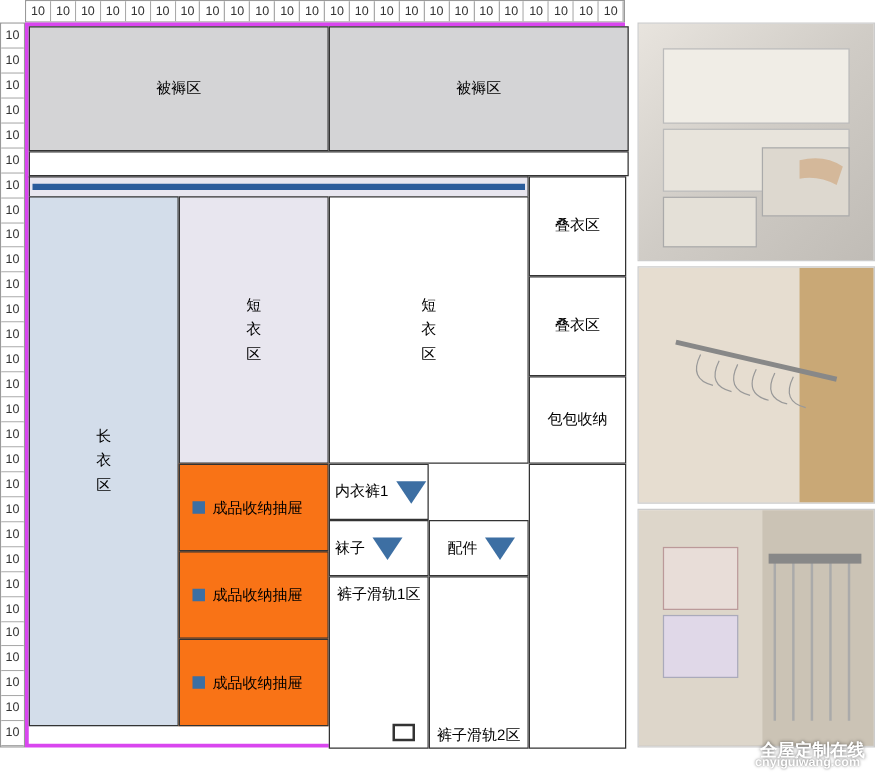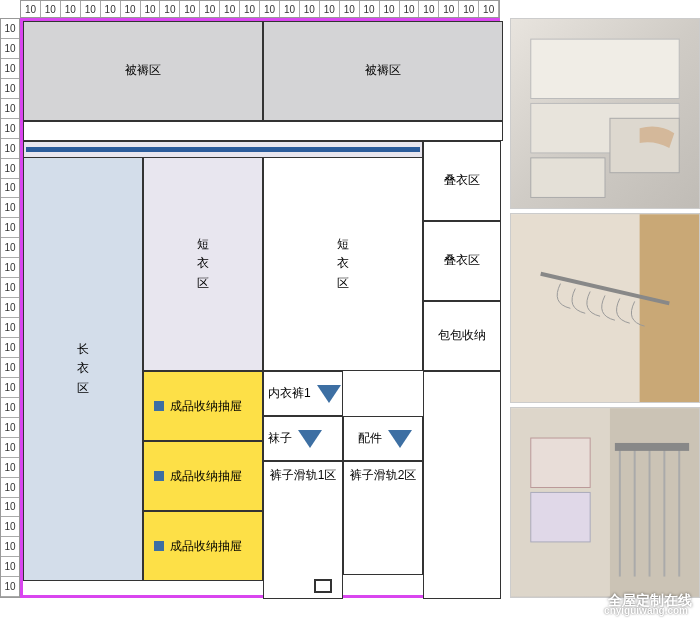--- a/index.html
+++ b/index.html
@@ -12,21 +12,21 @@
 .zone{position:absolute;border:1px solid #333;display:flex;align-items:center;justify-content:center;text-align:center;line-height:1.6}
 .zone.vtext{flex-direction:column}
 .bg-gray{background:#d4d4d6}
 .bg-lav{background:#e8e6ef}
 .bg-blue{background:#d3ddea}
 .bg-white{background:#fff}
 .rail{position:absolute;height:5px;background:#2b5c9b;left:2px;right:2px}
 .tri{width:0;height:0;border-left:12px solid transparent;border-right:12px solid transparent;border-top:18px solid #3d6fa3;display:inline-block;margin-left:6px;vertical-align:middle}
 .sq{width:10px;height:10px;background:#3d6fa3;display:inline-block;margin-right:6px;vertical-align:middle}
 .lbl{display:inline-block;vertical-align:middle}
-.drawer{position:absolute;border:1px solid #333;background:#fde047;display:flex;align-items:center;padding-left:10px}
+.drawer{position:absolute;border:1px solid #333;background:#f97316;display:flex;align-items:center;padding-left:10px}
 .photos{position:absolute;top:18px;right:0;width:190px;height:580px;display:flex;flex-direction:column;gap:4px}
 .photo{flex:1;border:1px solid #ccc;background:linear-gradient(135deg,#e8e4de 0%,#d0ccc6 50%,#c0bcb6 100%);display:flex;align-items:center;justify-content:center;color:#888;font-size:10px;position:relative;overflow:hidden}
 .photo svg{width:100%;height:100%}
 .watermark{position:absolute;bottom:8px;right:8px;color:#fff;font-size:14px;font-weight:bold;text-shadow:0 0 3px rgba(0,0,0,.6);display:flex;align-items:center;gap:4px}
 .wm-sub{position:absolute;bottom:-6px;right:4px;font-size:10px;color:#fff;text-shadow:0 0 2px rgba(0,0,0,.6)}
 .dot-grid{width:18px;height:18px;display:inline-block}
 .dot-grid span{width:3px;height:3px;background:#fff;border-radius:50%;display:inline-block;margin:1px}
 .handle{position:absolute;bottom:2px;left:50%;transform:translateX(-50%);width:18px;height:14px;border:2px solid #333;background:#fff}
 </style>
 </head>
@@ -153,21 +153,21 @@
       <span class="tri"></span>
     </div>
   <div class="zone bg-white" style="left:320px;top:395px;width:80px;height:45px;justify-content:center;padding-left:4px">
       <span class="lbl">配件</span>
       <span class="tri"></span>
     </div>
 
   <div class="zone bg-white" style="left:240px;top:440px;width:80px;height:138px;align-items:flex-start;padding-top:4px">
       <span>裤子滑轨1区</span>
     </div>
-  <div class="zone bg-white" style="left:320px;top:440px;width:80px;height:114px;align-items:flex-start;padding-top:4px">
+  <div class="zone bg-white" style="left:320px;top:440px;width:80px;height:138px;align-items:flex-end;padding-top:4px">
       <span>裤子滑轨2区</span>
     </div>
 
   <div class="handle" style="left:300px"></div>
 
   <div class="zone bg-white" style="left:400px;top:350px;width:78px;height:228px"></div>
 </div>
 
 <div class="photos">
   <div class="photo" title="storage boxes">

